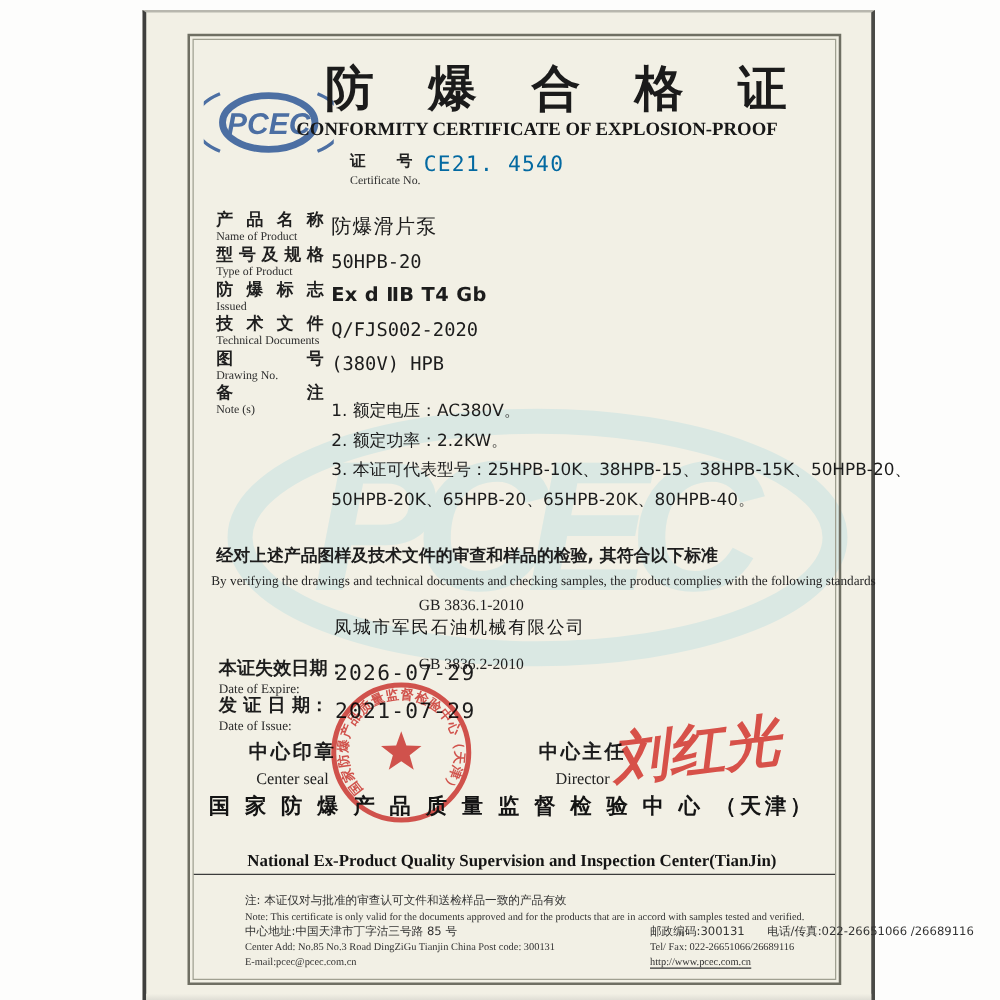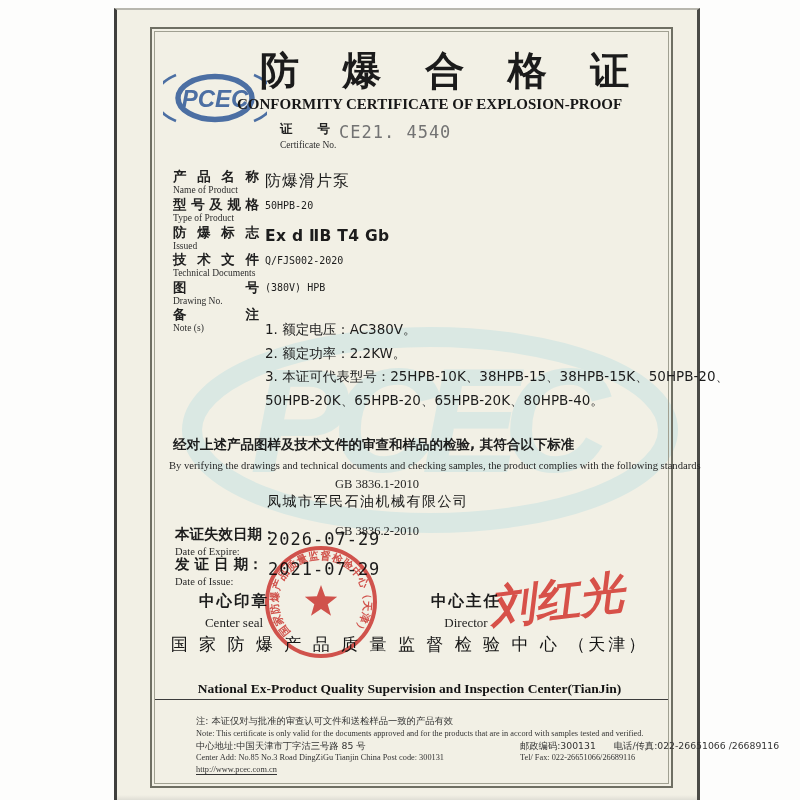--- a/index.html
+++ b/index.html
@@ -15,27 +15,27 @@
   
   .logo-svg{position:absolute;left:46px;top:58px;}
   .title{position:absolute;left:128px;top:34px;width:345px;text-align:left;
          font-size:39px;font-weight:bold;color:#1b1b1b;letter-spacing:15px;text-indent:15px;white-space:nowrap;}
   .subtitle{position:absolute;left:120px;top:86px;width:360px;text-align:center;
          font-family:"Liberation Serif",serif;font-weight:bold;font-size:15px;color:#171717;white-space:nowrap;}
   .certno-zh{position:absolute;left:163px;top:111px;width:50px;font-size:12.5px;font-weight:600;color:#222;
          text-align:justify;text-align-last:justify;}
   .certno-en{position:absolute;left:163px;top:130px;font-family:"Liberation Serif",serif;font-size:9.5px;color:#2e2e2e;text-align:right;}
   .certno-val{position:absolute;left:222px;top:112px;font-family:"DejaVu Sans Mono","Liberation Mono",monospace;
-         font-size:17px;color:#737373;letter-spacing:1px;}
+         font-size:17px;color:#0369a1;letter-spacing:1px;}
   
   .flabel{position:absolute;left:56px;width:86px;}
   .flabel .zh{display:block;font-size:13.5px;font-weight:600;color:#1f1f1f;
          text-align:justify;text-align-last:justify;line-height:15px;}
   .flabel .en{display:block;font-family:"Liberation Serif",serif;font-size:9.5px;color:#2d2d2d;line-height:12px;white-space:nowrap;}
-  .fval{position:absolute;left:148px;font-size:10px;color:#1c1c1c;white-space:nowrap;}
+  .fval{position:absolute;left:148px;font-size:15px;color:#1c1c1c;white-space:nowrap;}
   .fval.zh-val{font-size:16px;letter-spacing:1px;}
   .fval.mono{font-family:"DejaVu Sans Mono","Liberation Mono",monospace;}
   .fval.mark{font-weight:bold;font-size:15.5px;letter-spacing:0.3px;}
   .notes{position:absolute;left:148px;top:308px;width:412px;font-size:13.5px;color:#1c1c1c;line-height:23.5px;}
   .notes div{white-space:nowrap;}
   
   .stmt-zh{position:absolute;left:56px;top:426px;font-size:13.5px;font-weight:600;color:#1d1d1d;white-space:nowrap;}
   .stmt-en{position:absolute;left:52px;top:450px;font-family:"Liberation Serif",serif;font-size:10.6px;color:#262626;white-space:nowrap;}
   .stmt-std{position:absolute;left:218px;top:467px;font-family:"Liberation Serif",serif;font-size:12.5px;color:#1f1f1f;display:flex;gap:32px;flex-direction:column;}
   
@@ -48,21 +48,21 @@
   
   .sign-label{position:absolute;width:114px;text-align:center;}
   .sign-label .zh{font-size:15.5px;font-weight:600;color:#1c1c1c;letter-spacing:2px;display:block;}
   .sign-label .en{font-family:"Liberation Serif",serif;font-size:13px;color:#222;display:block;margin-top:3px;}
   .seal-svg{position:absolute;left:139px;top:529px;mix-blend-mode:multiply;opacity:.88;}
   .signature{position:absolute;left:372px;top:558px;width:170px;font-size:45px;font-weight:bold;font-style:italic;
         color:#e0433e;transform:rotate(-7deg);font-family:cursive,"DejaVu Sans",sans-serif;white-space:nowrap;
         mix-blend-mode:multiply;opacity:.9;}
   
   .org{position:absolute;left:33px;width:519px;text-align:center;color:#141414;}
-  .org1{top:623px;font-size:17px;font-weight:normal;letter-spacing:3px;white-space:nowrap;}
+  .org1{top:623px;font-size:17px;font-weight:bold;letter-spacing:3px;white-space:nowrap;}
   .org2{top:647px;font-size:17px;font-weight:bold;letter-spacing:2px;white-space:nowrap;}
   .org3{top:671px;font-family:"Liberation Serif",serif;font-size:13.5px;font-weight:bold;white-space:nowrap;}
   .org-rule{position:absolute;left:38px;top:689px;width:513px;border-top:1.6px solid #3c3c3c;}
   
   .footer{position:absolute;left:79px;top:705px;width:474px;color:#333;}
   .footer .fz{font-size:9.3px;line-height:12.5px;white-space:nowrap;}
   .footer .fe{font-family:"Liberation Serif",serif;font-size:8.3px;line-height:12px;white-space:nowrap;}
   .fcols{display:grid;grid-template-columns:324px 1fr;}
   .fcols .rt{white-space:nowrap;}
   .weblink{border-bottom:1px solid #333;}
@@ -182,19 +182,20 @@
     <div class="footer">
       <div class="fz">注: 本证仅对与批准的审查认可文件和送检样品一致的产品有效</div>
       <div class="fe">Note: This certificate is only valid for the documents approved and for the products that are in accord with samples tested and verified.</div>
       <div class="fcols">
         <div class="fz">中心地址:中国天津市丁字沽三号路 85 号</div>
         <div class="fz rt">
           <span>邮政编码:300131</span><span class="pad-sp"></span><span>电话/传真:022-26651066 /26689116</span>
         </div>
         <div class="fe">Center Add: No.85 No.3 Road DingZiGu Tianjin China Post code: 300131</div>
         <div class="fe rt">Tel/ Fax: 022-26651066/26689116</div>
+        <div class="fe">E-mail:pcec@pcec.com.cn</div>
         <div class="fe rt"><span class="weblink">http://www.pcec.com.cn</span></div>
       </div>
     </div>
 
     <div class="page-bottom-shade"></div>
   </div>
 </div>
 
 </body></html>

